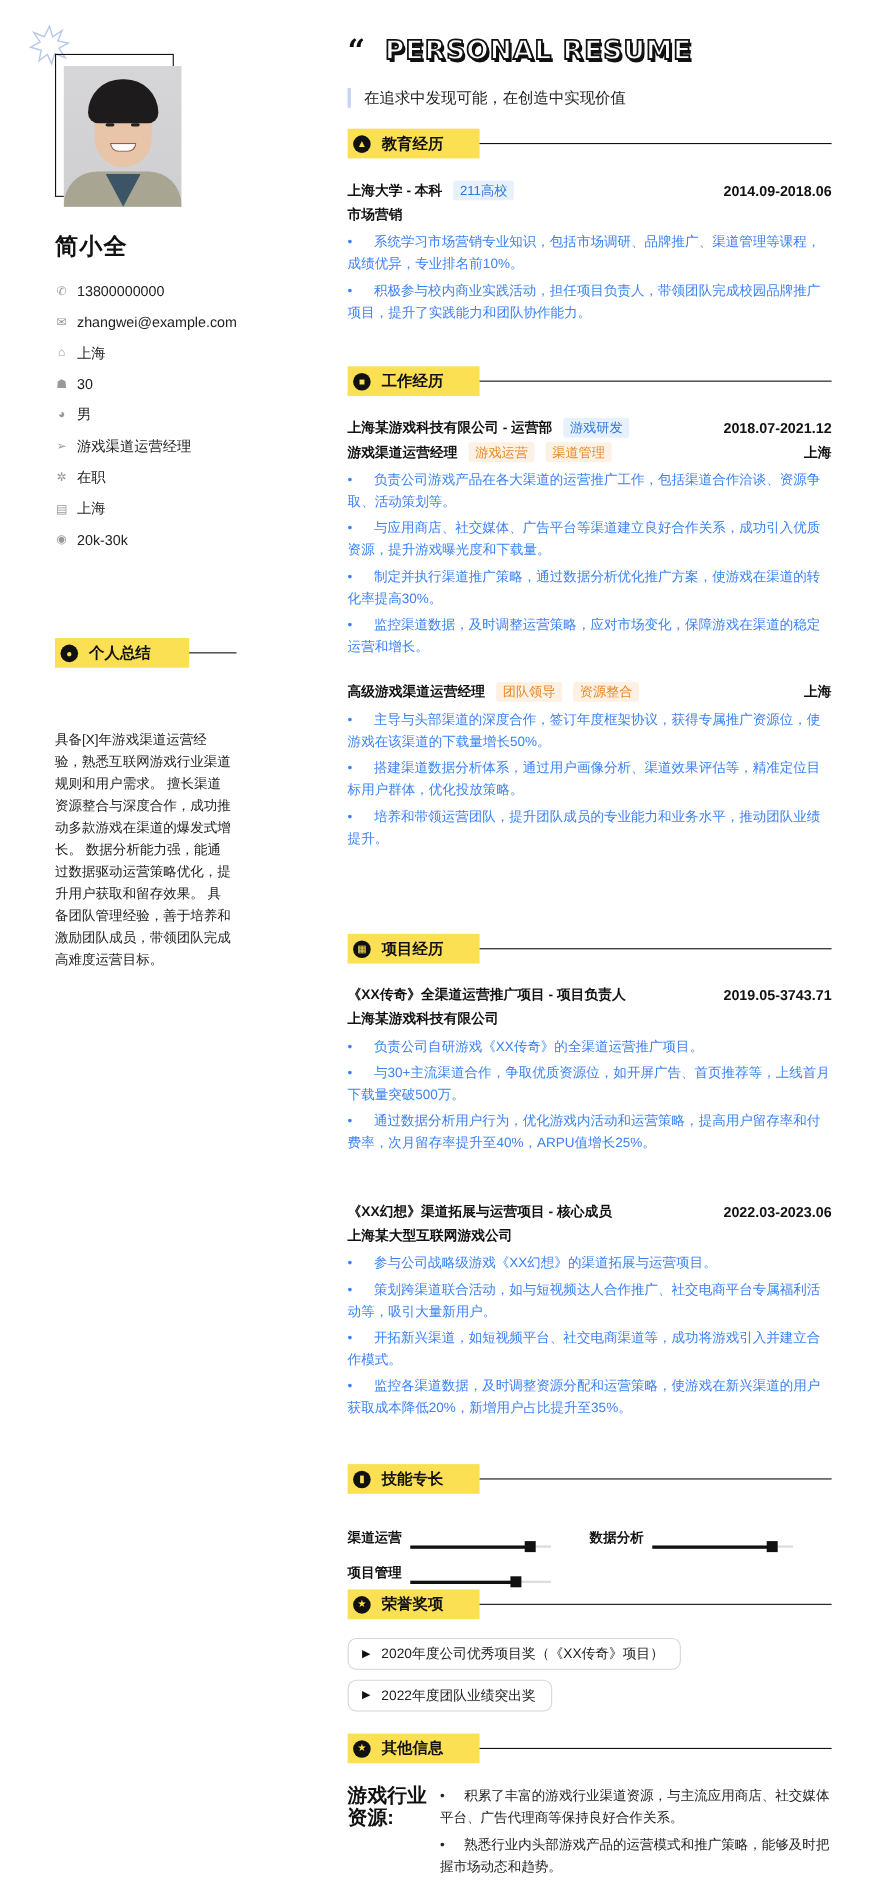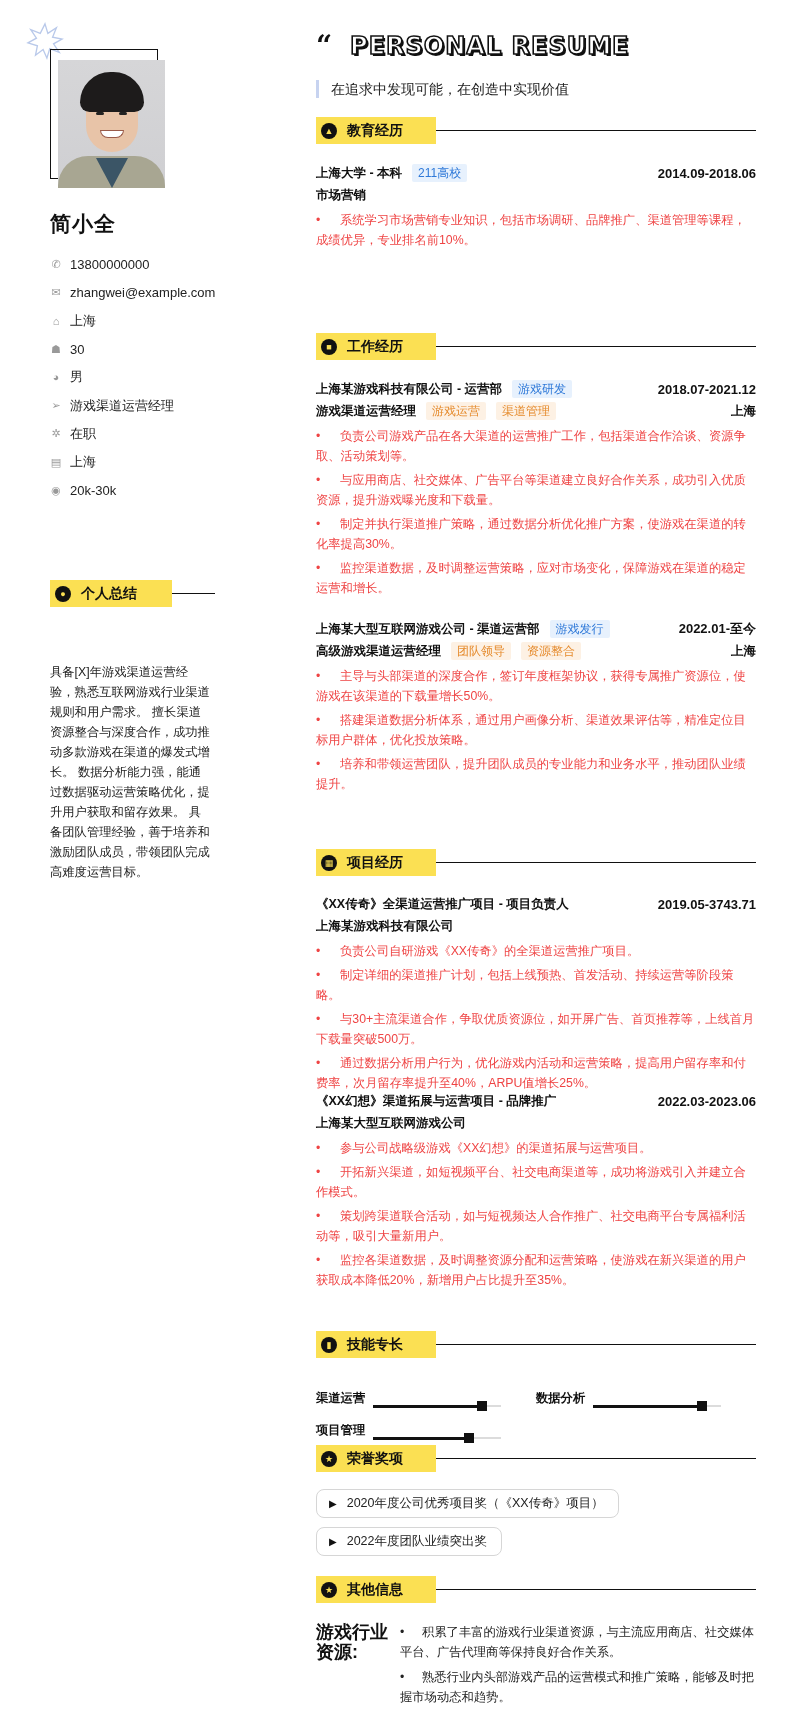--- a/index.html
+++ b/index.html
@@ -40,21 +40,21 @@
   .entry { position: absolute; left: 316px; width: 440px; }
   .row { display: flex; align-items: center; justify-content: space-between; height: 22px; gap: 24px; }
   .row-left { display: flex; align-items: center; }
   .e-title { font-size: 12.5px; font-weight: bold; color: #111; }
   .e-date { font-size: 13px; font-weight: bold; color: #111; }
   .tag { font-size: 12px; padding: 1px 6px; margin-left: 10px; border-radius: 2px; line-height: 16px; }
   .tag.blue { background: #e7f1fd; color: #2f79d8; }
   .tag.orange { background: #fdf1e4; color: #e58a2b; }
   .e-sub { font-size: 12.5px; font-weight: bold; color: #111; }
   .bullets { list-style: none; margin-top: 4px; }
-  .bullets li { font-size: 12.3px; line-height: 20px; color: #ef4444; margin-bottom: 4px; position: relative; }
+  .bullets li { font-size: 12.3px; line-height: 20px; color: #3b82f6; margin-bottom: 4px; position: relative; }
   .bullets li .dot { display: inline-block; width: 24px; }
 
   .skills { position: absolute; left: 316px; top: 1390px; width: 440px; }
   .skill { position: absolute; display: flex; align-items: flex-end; font-size: 12.3px; font-weight: bold; color: #111; }
   .skill .track { position: relative; width: 128px; height: 2px; background: #dcdcdc; margin-left: 8px; }
   .skill .fill { position: absolute; left: 0; top: -0.5px; height: 3px; background: #111; }
   .skill .knob { position: absolute; top: -4px; width: 10px; height: 10px; background: #111; }
 
   .award { position: absolute; left: 316px; height: 29px; border: 1px solid #d6d6d6; border-radius: 8px; display: flex; align-items: center; padding: 0 14px 0 12px; font-size: 12.5px; color: #222; }
   .award .tri { font-size: 10px; margin-right: 10px; color: #111; }
@@ -151,20 +151,21 @@
         <span class="e-title">上海大学 - 本科</span>
         <span class="tag blue">211高校</span>
       </div>
     <span class="e-date">2014.09-2018.06</span>
   </div>
   <div class="row">
       <span class="e-sub">市场营销</span>
     </div>
   <ul class="bullets">
     <li><span class="dot">•</span><span>系统学习市场营销专业知识，包括市场调研、品牌推广、渠道管理等课程，成绩优异，专业排名前10%。</span></li>
+    <li><span class="dot">•</span><span>积极参与校内商业实践活动，担任项目负责人，带领团队完成校园品牌推广项目，提升了实践能力和团队协作能力。</span></li>
   </ul>
 </div>
 
 <div class="section-head" style="top:333px">
   <div class="sh-box">
       <span class="sh-icon">■</span>
       <span class="sh-title">工作经历</span>
     </div>
   <div class="sh-line"></div>
 </div>
@@ -187,27 +188,20 @@
   <ul class="bullets">
     <li><span class="dot">•</span><span>负责公司游戏产品在各大渠道的运营推广工作，包括渠道合作洽谈、资源争取、活动策划等。</span></li>
     <li><span class="dot">•</span><span>与应用商店、社交媒体、广告平台等渠道建立良好合作关系，成功引入优质资源，提升游戏曝光度和下载量。</span></li>
     <li><span class="dot">•</span><span>制定并执行渠道推广策略，通过数据分析优化推广方案，使游戏在渠道的转化率提高30%。</span></li>
     <li><span class="dot">•</span><span>监控渠道数据，及时调整运营策略，应对市场变化，保障游戏在渠道的稳定运营和增长。</span></li>
   </ul>
 </div>
 <div class="entry" style="top:618px">
   <div class="row">
     <div class="row-left">
-        <span class="e-title">上海某大型互联网游戏公司 - 渠道运营部</span>
-        <span class="tag blue">游戏发行</span>
-      </div>
-    <span class="e-date">2022.01-至今</span>
-  </div>
-  <div class="row">
-    <div class="row-left">
         <span class="e-sub">高级游戏渠道运营经理</span>
         <span class="tag orange">团队领导</span>
         <span class="tag orange">资源整合</span>
       </div>
     <span class="e-sub">上海</span>
   </div>
   <ul class="bullets">
     <li><span class="dot">•</span><span>主导与头部渠道的深度合作，签订年度框架协议，获得专属推广资源位，使游戏在该渠道的下载量增长50%。</span></li>
     <li><span class="dot">•</span><span>搭建渠道数据分析体系，通过用户画像分析、渠道效果评估等，精准定位目标用户群体，优化投放策略。</span></li>
     <li><span class="dot">•</span><span>培养和带领运营团队，提升团队成员的专业能力和业务水平，推动团队业绩提升。</span></li>
@@ -224,37 +218,36 @@
 <div class="entry" style="top:893px">
   <div class="row">
     <span class="e-title">《XX传奇》全渠道运营推广项目 - 项目负责人</span>
     <span class="e-date">2019.05-3743.71</span>
   </div>
   <div class="row">
       <span class="e-sub">上海某游戏科技有限公司</span>
     </div>
   <ul class="bullets">
     <li><span class="dot">•</span><span>负责公司自研游戏《XX传奇》的全渠道运营推广项目。</span></li>
-    <li><span class="dot">•</span><span>制定详细的渠道推广计划，包括上线预热、首发活动、持续运营等阶段策略。</span></li>
     <li><span class="dot">•</span><span>与30+主流渠道合作，争取优质资源位，如开屏广告、首页推荐等，上线首月下载量突破500万。</span></li>
     <li><span class="dot">•</span><span>通过数据分析用户行为，优化游戏内活动和运营策略，提高用户留存率和付费率，次月留存率提升至40%，ARPU值增长25%。</span></li>
   </ul>
 </div>
 <div class="entry" style="top:1090px">
   <div class="row">
-    <span class="e-title">《XX幻想》渠道拓展与运营项目 - 品牌推广</span>
+    <span class="e-title">《XX幻想》渠道拓展与运营项目 - 核心成员</span>
     <span class="e-date">2022.03-2023.06</span>
   </div>
   <div class="row">
       <span class="e-sub">上海某大型互联网游戏公司</span>
     </div>
   <ul class="bullets">
     <li><span class="dot">•</span><span>参与公司战略级游戏《XX幻想》的渠道拓展与运营项目。</span></li>
+    <li><span class="dot">•</span><span>策划跨渠道联合活动，如与短视频达人合作推广、社交电商平台专属福利活动等，吸引大量新用户。</span></li>
     <li><span class="dot">•</span><span>开拓新兴渠道，如短视频平台、社交电商渠道等，成功将游戏引入并建立合作模式。</span></li>
-    <li><span class="dot">•</span><span>策划跨渠道联合活动，如与短视频达人合作推广、社交电商平台专属福利活动等，吸引大量新用户。</span></li>
     <li><span class="dot">•</span><span>监控各渠道数据，及时调整资源分配和运营策略，使游戏在新兴渠道的用户获取成本降低20%，新增用户占比提升至35%。</span></li>
   </ul>
 </div>
 
 <div class="section-head" style="top:1331px">
   <div class="sh-box">
       <span class="sh-icon">▮</span>
       <span class="sh-title">技能专长</span>
     </div>
   <div class="sh-line"></div>

